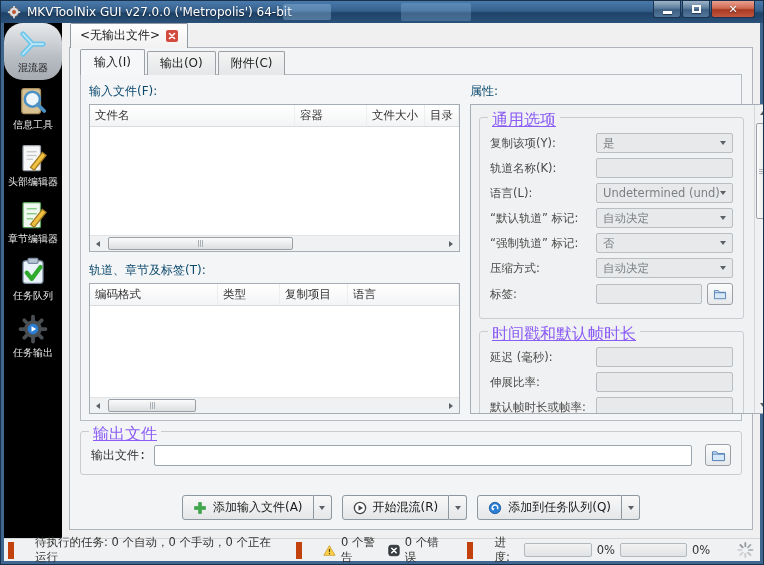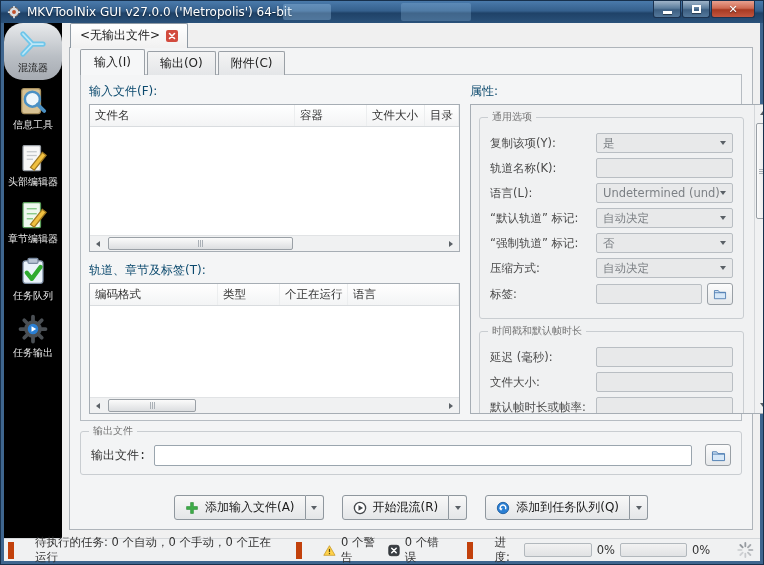--- a/index.html
+++ b/index.html
@@ -72,36 +72,36 @@
   
   .props-box {flex:1;border:1px solid #a6adb4;background:#f0f1f2;display:flex;min-height:0;}
   .props-content {flex:1;padding:2px 8px 0 6px;overflow:hidden;min-width:0;}
   .vscroll {width:17px;border-left:1px solid #d4d7da;background:#f0f1f2;display:flex;flex-direction:column;flex:0 0 auto;}
   .vsc-btn {height:16px;display:flex;align-items:center;justify-content:center;}
   .vsc-track {flex:1;position:relative;}
   .vsc-thumb {position:absolute;left:1px;right:1px;top:2px;height:96px;border:1px solid #9aa0a6;border-radius:2px;
               background:linear-gradient(90deg,#fbfbfb,#dcdee0);display:flex;flex-direction:column;align-items:center;justify-content:center;gap:1px;}
   .grip-h {height:1px;width:7px;background:#aab0b6;}
   .groupbox {border:1px solid #c9cdd1;border-radius:3px;margin:10px 2px 12px;padding:10px 10px 8px;position:relative;background:#f0f1f2;}
-  .gb-title {position:absolute;top:-8px;left:8px;background:#f0f1f2;padding:0 4px;font-size:10px;color:#737373;}
+  .gb-title {position:absolute;top:-8px;left:8px;background:#f0f1f2;padding:0 4px;font-size:16px;color:#8b5cf6;text-decoration:underline;}
   .prow {display:flex;align-items:center;margin:5px 0;}
   .prow-label {flex:0 0 106px;font-size:11.5px;color:#4a4a4a;white-space:nowrap;overflow:hidden;}
   .dd,.tin {flex:1;height:20px;background:#e8e9ea;border:1px solid #b9bec3;border-radius:2px;
             display:flex;align-items:center;padding:0 6px;font-size:11.5px;color:#7c8085;min-width:0;}
   .dd .val {flex:1;overflow:hidden;white-space:nowrap;}
   .browse-btn {flex:0 0 26px;height:22px;margin-left:5px;border:1px solid #9aa0a6;border-radius:3px;
                background:linear-gradient(#fcfcfc,#e6e8ea);display:flex;align-items:center;justify-content:center;}
   
   .output-group {border:1px solid #c9cdd1;border-radius:3px;margin:10px 10px 12px;padding:12px 10px 8px;position:relative;flex:0 0 auto;background:#f3f4f5;}
   .out-row {display:flex;align-items:center;gap:8px;}
   .out-label {font-size:12px;color:#333;flex:0 0 auto;font-family:Liberation Mono, monospace;}
   .text-input {flex:1;height:21px;border:1px solid #9aa5ae;border-radius:2px;background:#fff;font-size:12px;padding:0 5px;
                font-family:inherit;color:#222;}
   
-  .buttons-row {display:flex;justify-content:center;align-items:center;gap:18px;padding:8px 0 9px;flex:0 0 auto;}
+  .buttons-row {display:flex;justify-content:center;align-items:center;gap:10px;padding:8px 0 9px;flex:0 0 auto;}
   .split {display:flex;}
   .abtn {display:flex;align-items:center;gap:6px;padding:3px 10px;font-size:12px;color:#1a1a1a;
          background:linear-gradient(#f8f8f8,#e4e6e8);border:1px solid #8f979e;border-radius:3px 0 0 3px;}
   .abtn svg {width:14px;height:14px;}
   .abtn-arrow {width:18px;display:flex;align-items:center;justify-content:center;border:1px solid #8f979e;border-left:none;
                border-radius:0 3px 3px 0;background:linear-gradient(#f8f8f8,#e4e6e8);}
   
   .statusbar {height:23px;border-top:1px solid #d4d7da;background:#f0f1f2;display:flex;align-items:center;
               justify-content:flex-end;padding:0 4px;font-size:11.5px;color:#333;flex:0 0 auto;}
   .sb-sec {display:flex;align-items:center;gap:5px;padding:0 21px;border-left:6px solid #c2410c;height:17px;}
@@ -256,21 +256,21 @@
                       <div class="tri right"></div>
                     </div>
                 </div>
               </div>
 
               <div class="field-label">轨道、章节及标签(T):</div>
               <div class="grid-box tracks">
                 <div class="grid-header">
                   <span style="flex:0 0 128px">编码格式</span>
                   <span style="flex:0 0 62px">类型</span>
-                  <span style="flex:0 0 68px">个正在运行</span>
+                  <span style="flex:0 0 68px">复制项目</span>
                   <span style="flex:1">语言</span>
                 </div>
                 <div class="grid-body"></div>
                 <div class="hscroll">
                   <div class="sc-btn">
                       <div class="tri left"></div>
                     </div>
                   <div class="sc-track">
                       <div class="sc-thumb" style="left:2px;width:88px">
                         <div class="grip-v"></div>
@@ -342,21 +342,21 @@
                     </div>
                   </div>
 
                   <div class="groupbox">
                     <div class="gb-title">时间戳和默认帧时长</div>
                     <div class="prow">
                       <span class="prow-label">延迟 (毫秒):</span>
                       <div class="tin"></div>
                     </div>
                     <div class="prow">
-                      <span class="prow-label">文件大小:</span>
+                      <span class="prow-label">伸展比率:</span>
                       <div class="tin"></div>
                     </div>
                     <div class="prow">
                       <span class="prow-label">默认帧时长或帧率:</span>
                       <div class="dd">
                           <span class="val"></span>
                         </div>
                     </div>
 
                   </div>

